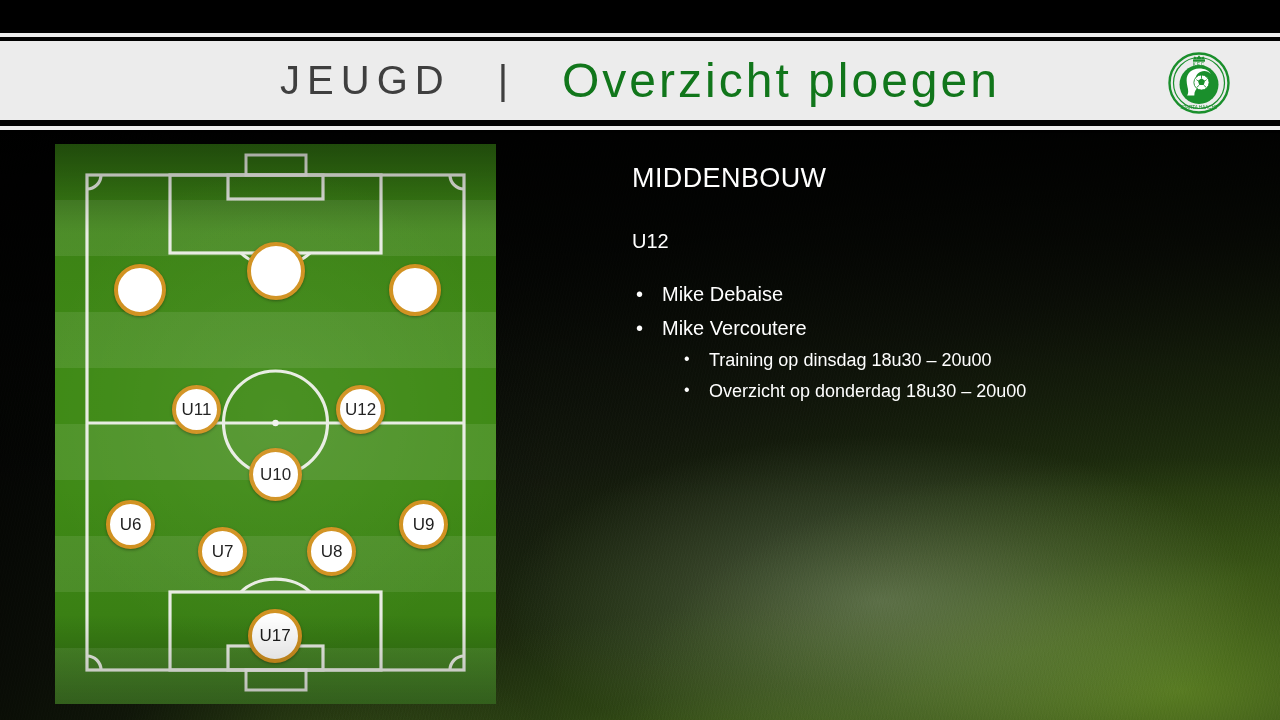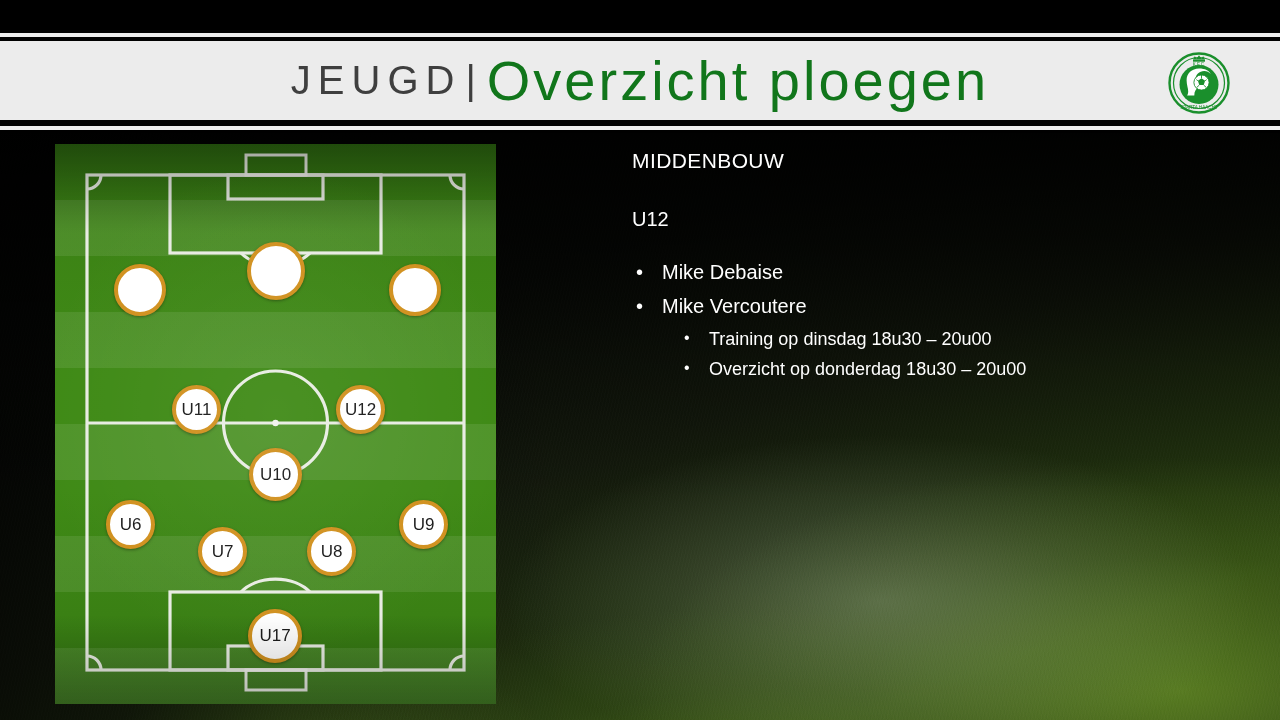--- a/index.html
+++ b/index.html
@@ -54,29 +54,30 @@
   .header     { position:absolute; left:0; top:41px;  width:1280px; height:79px; background:#ececec; }
   .rule-c     { position:absolute; left:0; top:120px; width:1280px; height:6px;  background:#000; }
   .rule-d     { position:absolute; left:0; top:126px; width:1280px; height:4px;  background:#ececec; }
   .rule-e     { position:absolute; left:0; top:130px; width:1280px; height:3px;  background:#000; }
 
   .title {
     position: absolute; left: 0; top: 41px;
     width: 1280px; height: 79px;
     display: flex; align-items: center; justify-content: center;
     white-space: nowrap;
+    gap: 43px;
   }
   .title .t-dark {
     font-size: 40px; color: #3f3f3f; letter-spacing: 7px; font-weight: 400;
   }
   .title .t-sep  {
     font-size: 40px; color: #3f3f3f; letter-spacing: 7px; padding: 0 4px;
   }
   .title .t-green {
-    font-size: 56px; color: #11761b; letter-spacing: 3px; font-weight: 400;
+    font-size: 48px; color: #11761b; letter-spacing: 3px; font-weight: 400;
   }
 
   
   .crest {
     position: absolute; left: 1168px; top: 52px;
     width: 62px; height: 62px;
   }
 
   
   .pitch {
@@ -108,23 +109,23 @@
     box-shadow: 0 1px 3px rgba(0,0,0,0.35);
     display: flex; align-items: center; justify-content: center;
     color: #1a1a1a;
     font-size: 17px;
     font-family: "Liberation Sans", sans-serif;
   }
 
   
   .content { position: absolute; left: 632px; top: 144px; width: 600px; }
   .heading {
-    font-size: 21px; color: #ffffff; font-weight: 400;
+    font-size: 27px; color: #ffffff; font-weight: 400;
     letter-spacing: 0.4px; line-height: 1.1;
-    margin-top: 5px;
+    margin-top: 20px;
   }
   .subheading {
     font-size: 20px; color: #ffffff; font-weight: 400;
     margin-top: 36px;
   }
   ul.lvl1 { list-style: none; margin-top: 28px; }
   ul.lvl1 > li {
     position: relative;
     font-size: 20px; color: #ffffff;
     padding-left: 30px;

